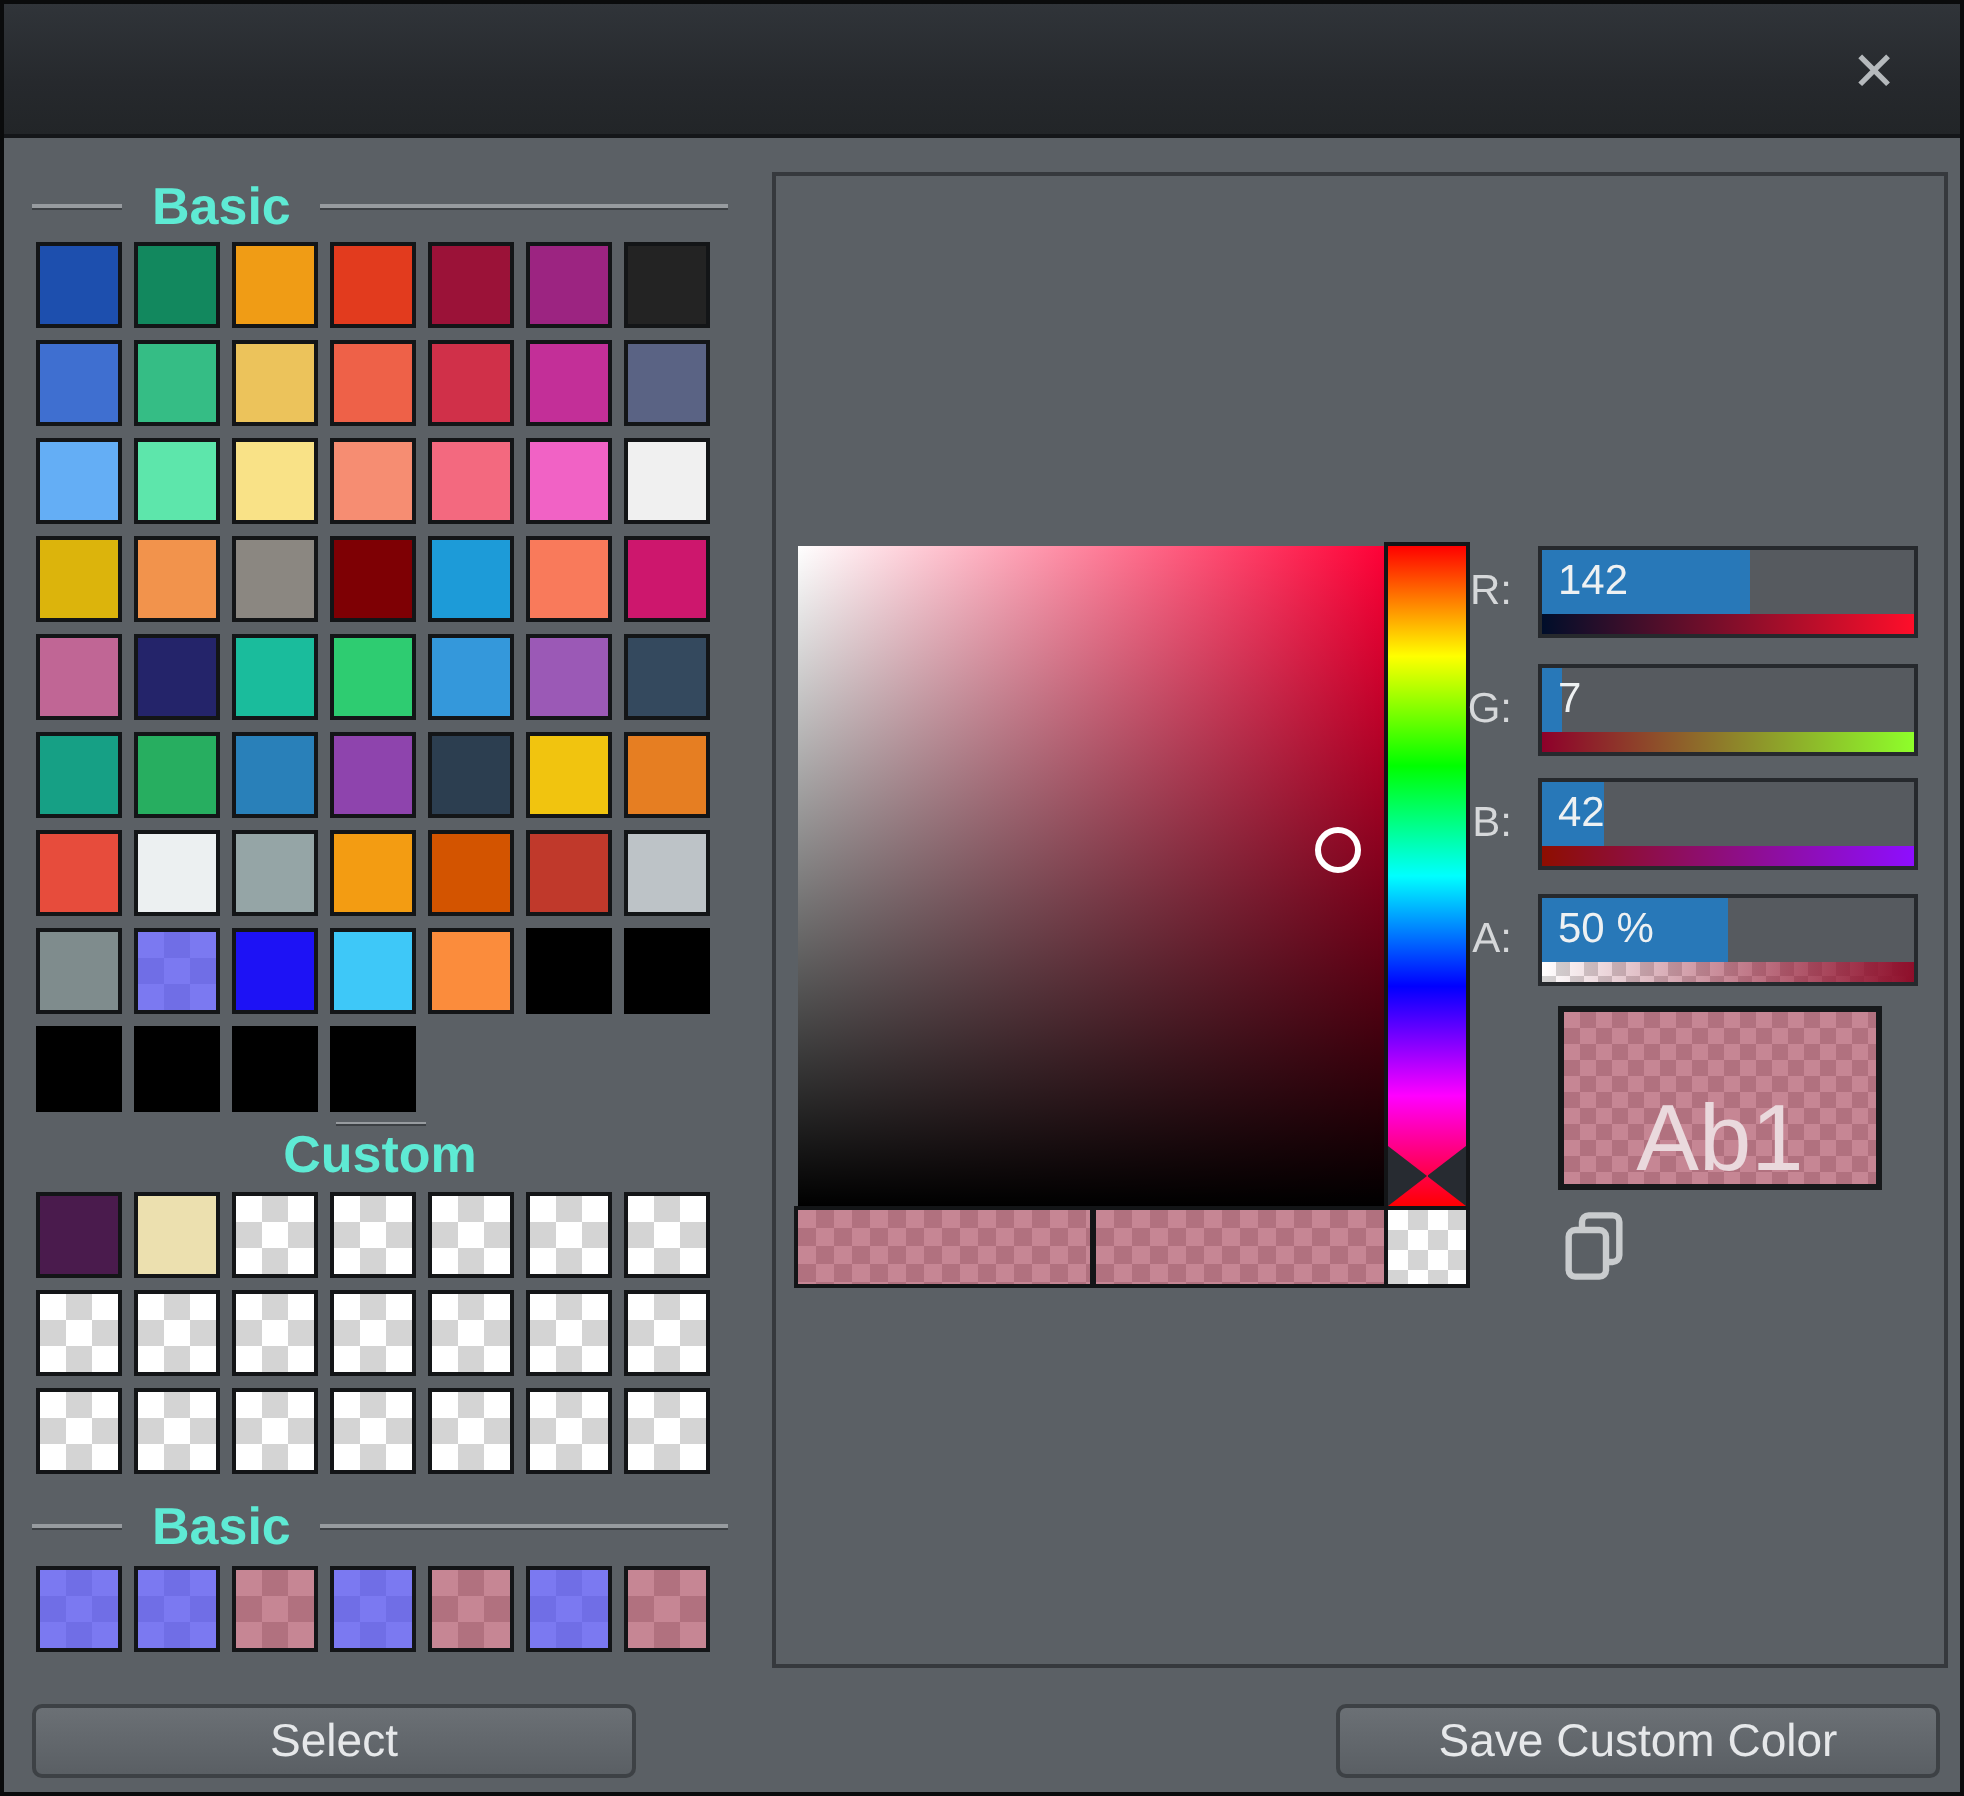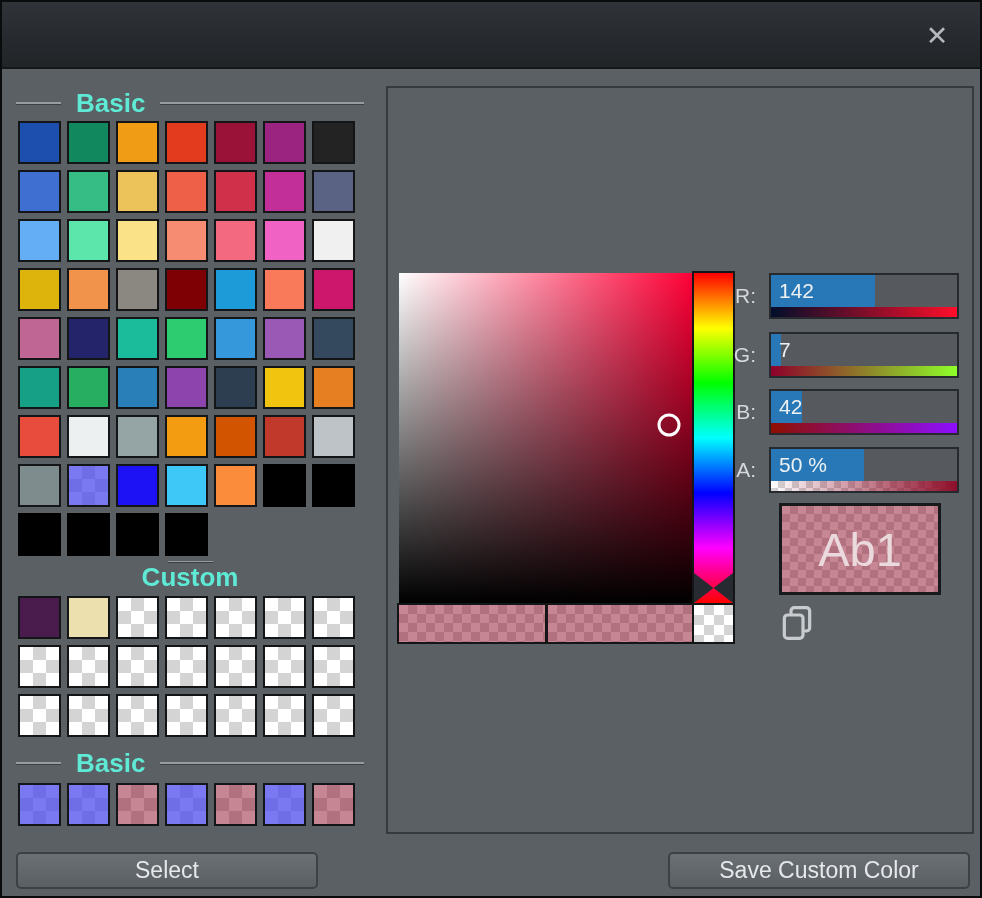--- a/index.html
+++ b/index.html
@@ -69,21 +69,21 @@
     background:#565a5f;display:flex;flex-direction:column;}
   .t0{top:185px;} .t1{top:244px;} .t2{top:301px;} .t3{top:359px;}
   .chan-value{position:relative;flex:1;overflow:hidden;}
   .chan-fill{position:absolute;left:0;top:0;bottom:0;background:var(--accent,#2878b8);}
   .chan-val-text{position:absolute;left:8px;top:0;bottom:0;display:flex;align-items:center;
     color:#eef1f2;font-size:21px;}
   .chan-strip{position:relative;height:10px;width:100%;--ck:14px;}
   .strip-ov{position:absolute;inset:0;}
 
   .preview{position:absolute;left:391px;top:415px;width:162px;height:92px;border:3px solid #17191b;
-    --ck:16px;display:flex;align-items:center;justify-content:center;}
+    --ck:16px;display:flex;align-items:flex-end;justify-content:center;}
   .preview .txt{position:relative;color:#ead9dd;font-size:47px;line-height:1;}
 
   .copy-btn{position:absolute;left:393px;top:517px;width:32px;height:36px;}
   .hex-box{position:absolute;left:435px;top:517px;width:138px;height:36px;border:2px solid #2b2f33;
     display:flex;align-items:center;padding-left:10px;color:#d6d8da;font-size:21px;letter-spacing:.5px;}
 
   
   .btn{position:absolute;top:850px;height:37px;width:302px;
     background:linear-gradient(180deg,#6b7075 0%,#5a5f64 100%);
     border:2px solid #3d4145;border-radius:5px;

